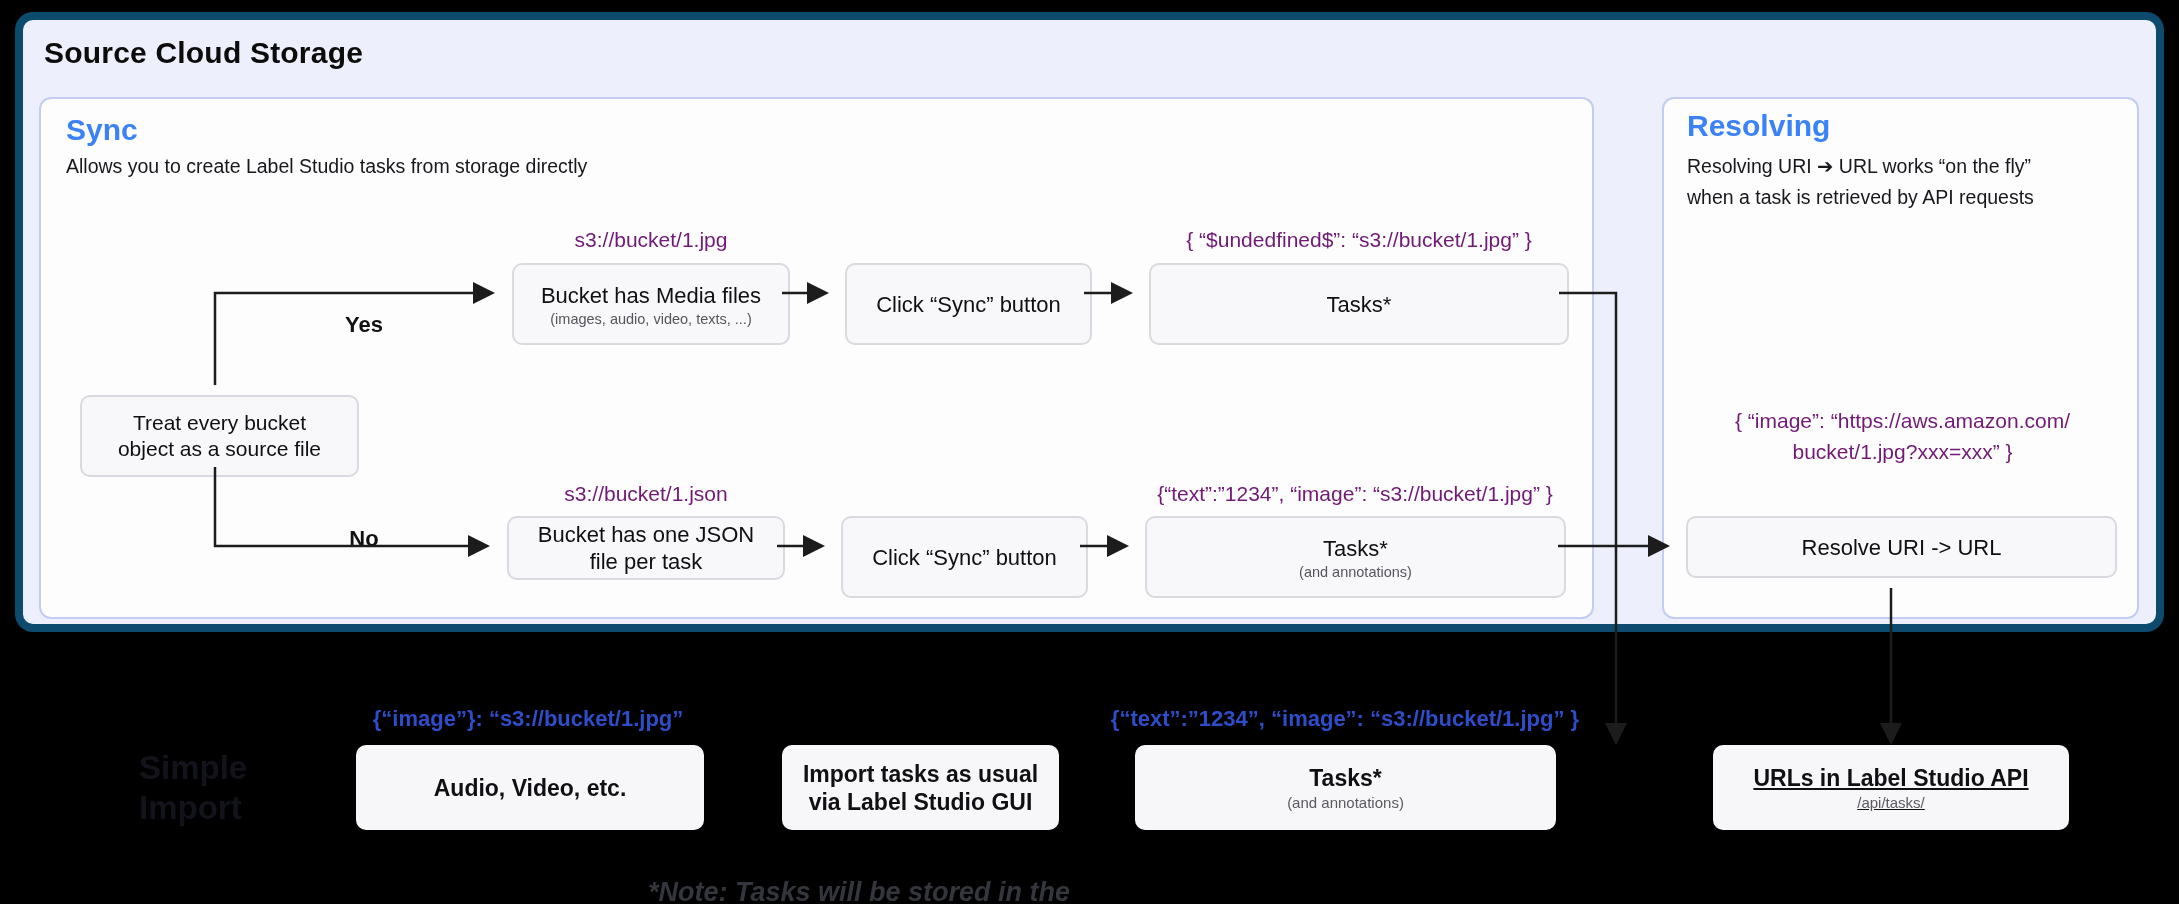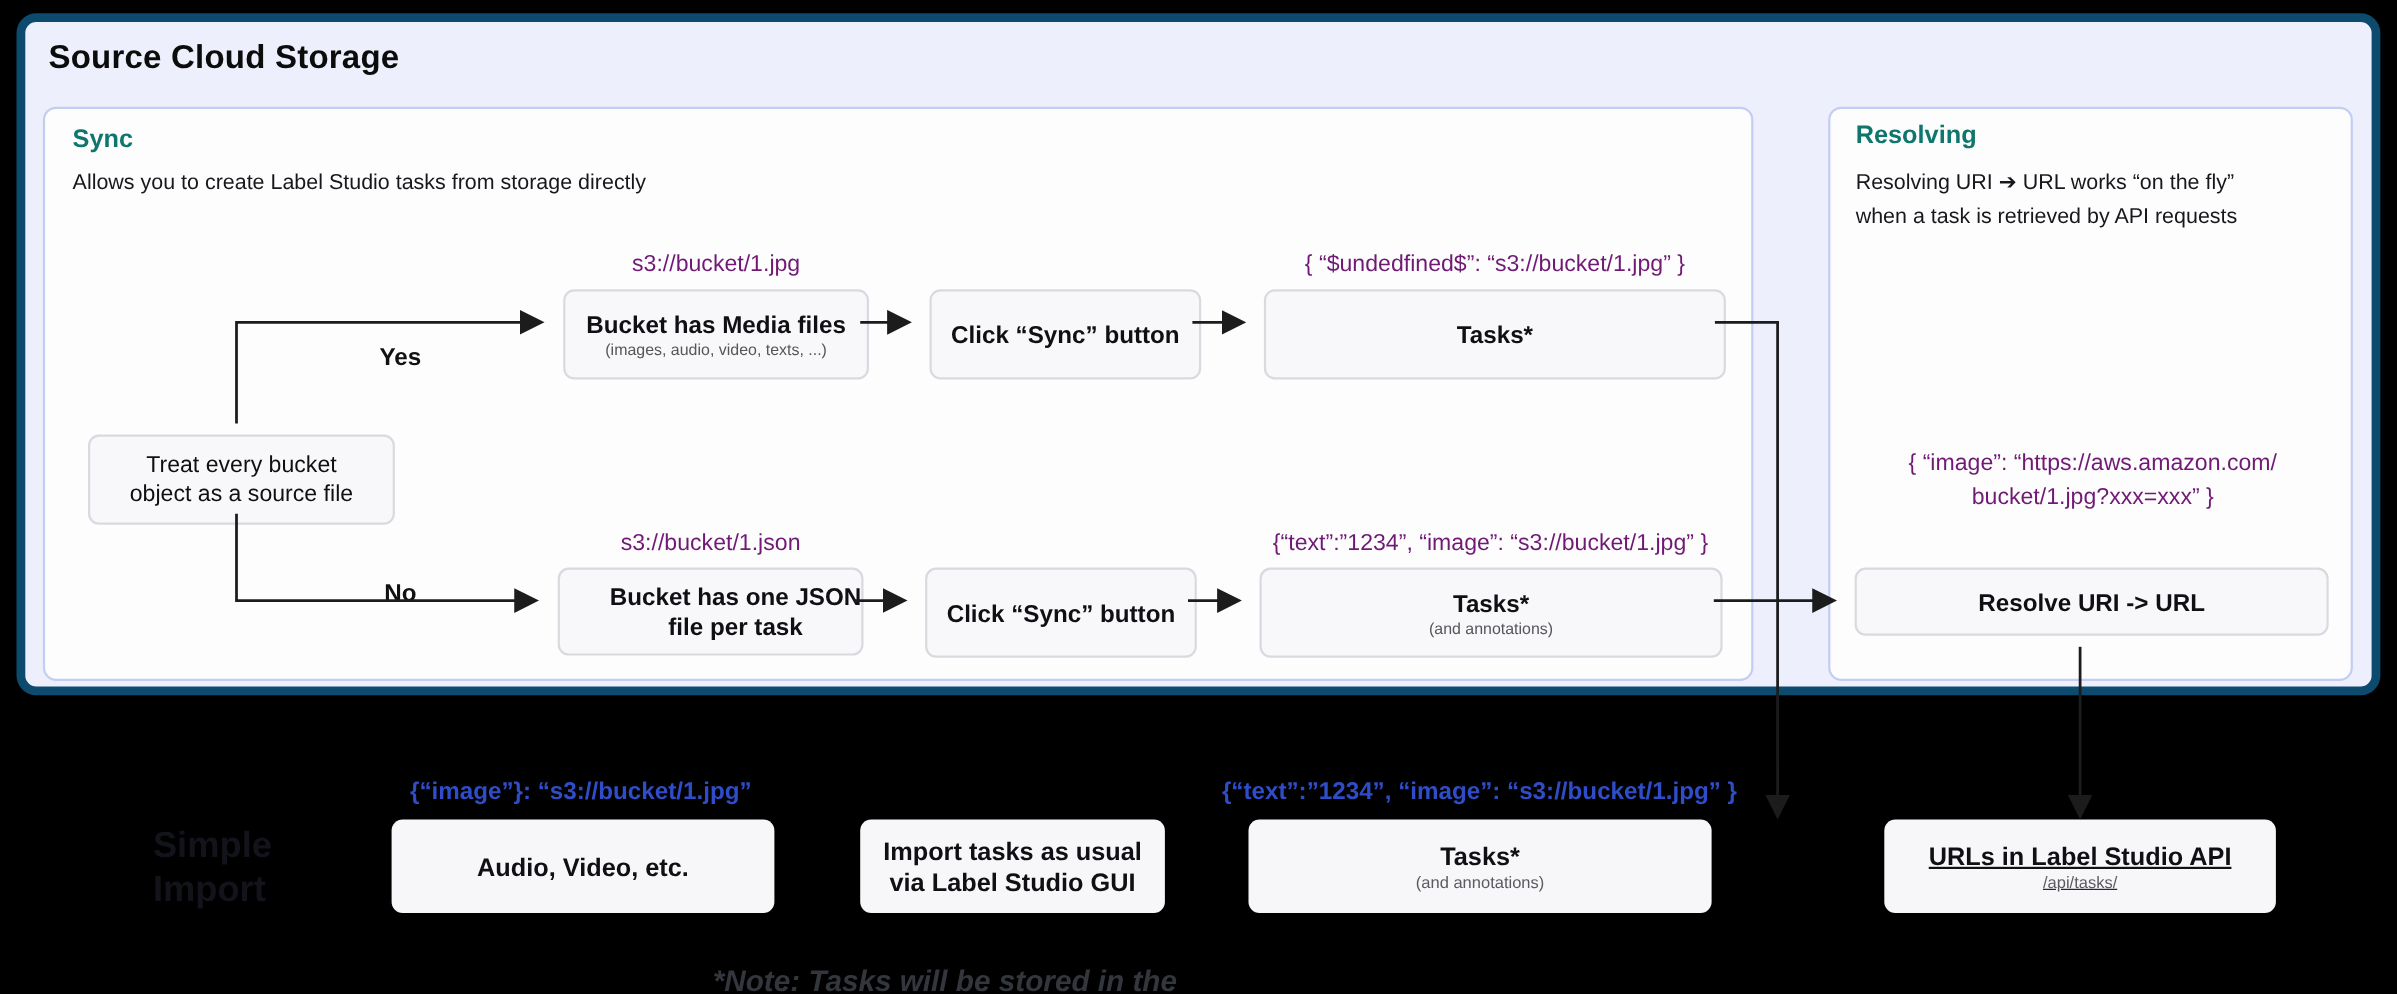--- a/index.html
+++ b/index.html
@@ -15,29 +15,29 @@
   }
   .main-title {
     position:absolute; left:21px; top:16px; font-size:30px; font-weight:700; color:#0c0c0c;
     letter-spacing:0.2px;
   }
   .panel {
     position:absolute; background:#fdfdfe; border:2px solid #c3cdf2; border-radius:12px;
   }
   .panel-sync { left:16px; top:77px; width:1555px; height:522px; }
   .panel-resolving { left:1639px; top:77px; width:477px; height:522px; }
-  .panel-title { position:absolute; font-size:23px; font-weight:700; color:#0f766e; }
+  .panel-title { position:absolute; font-size:30px; font-weight:700; color:#3b82f6; }
   .panel-sub { position:absolute; font-size:19.5px; color:#17171c; line-height:31px; }
 
   .node {
     position:absolute; background:#f8f8fa; border:2px solid #d9d9e0; border-radius:10px;
     display:flex; flex-direction:column; align-items:center; justify-content:center;
     text-align:center;
   }
-  .node-title { font-size:22px; font-weight:700; color:#101014; line-height:27px; }
+  .node-title { font-size:22px; font-weight:400; color:#101014; line-height:27px; }
   .node-sub { font-size:14.5px; color:#55555c; margin-top:2px; }
 
   .blue-label {
     position:absolute; text-align:center; font-size:21px; font-weight:500; color:#701a75;
     line-height:31px; white-space:nowrap;
   }
   .branch-label { position:absolute; font-size:22px; font-weight:700; color:#111; text-align:center; }
 
   
   .bbox {
@@ -88,21 +88,21 @@
       </div>
       <div class="node" style="left:804px; top:164px; width:247px; height:82px;">
         <div class="node-title">Click “Sync” button</div>
       </div>
       <div class="blue-label" style="left:1018px; top:125px; width:600px;">{ “$undedfined$”: “s3://bucket/1.jpg” }</div>
       <div class="node" style="left:1108px; top:164px; width:420px; height:82px;">
         <div class="node-title">Tasks*</div>
       </div>
 
       <div class="blue-label" style="left:405px; top:379px; width:400px;">s3://bucket/1.json</div>
-      <div class="node" style="left:466px; top:417px; width:278px; height:80px;align-items:flex-end;">
+      <div class="node" style="left:466px; top:417px; width:278px; height:64px;">
         <div class="node-title">
           <div>Bucket has one JSON</div>
           <div>file per task</div>
         </div>
       </div>
       <div class="node" style="left:800px; top:417px; width:247px; height:82px;">
         <div class="node-title">Click “Sync” button</div>
       </div>
       <div class="blue-label" style="left:1014px; top:379px; width:600px;">{“text”:”1234”,  “image”: “s3://bucket/1.jpg” }</div>
       <div class="node" style="left:1104px; top:417px; width:421px; height:82px;">

